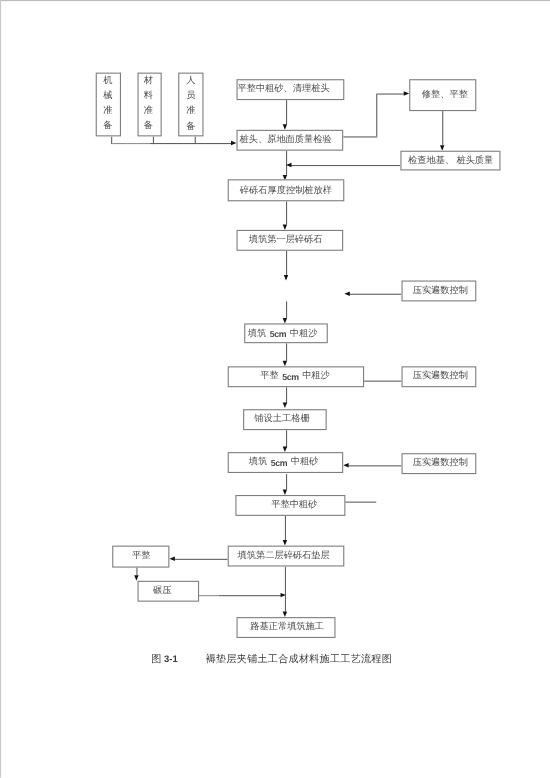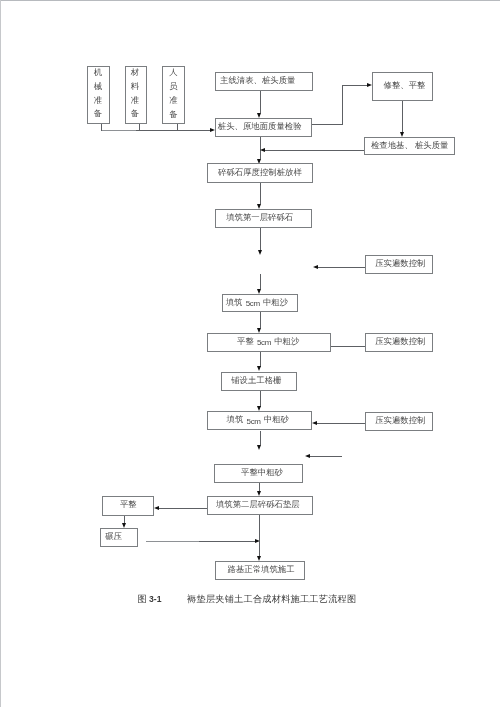--- a/index.html
+++ b/index.html
@@ -6,21 +6,21 @@
   html,body{margin:0;padding:0;background:#ffffff;-webkit-font-smoothing:antialiased;}
   body{width:500px;height:707px;overflow:hidden;
        font-family:"Liberation Serif","DejaVu Serif",serif;}
   #page{position:relative;width:500px;height:707px;background:#fff;}
   #topedge{position:absolute;left:0;top:0;width:500px;height:1px;background:#b7babe;}
   #leftedge{position:absolute;left:0;top:0;width:1px;height:707px;background:#c6c8cb;}
   .box{position:absolute;box-sizing:border-box;border:1px solid #7b7e81;background:#fff;
        display:flex;align-items:center;justify-content:center;text-align:center;
        color:#4a4a4a;font-size:8.4px;line-height:1.05;letter-spacing:0px;}
   .box>span{position:relative;}
-  .box b{font-weight:normal;font-family:"Liberation Sans","DejaVu Sans",sans-serif;font-size:8px;padding:0 1.1px;letter-spacing:-0.35px;position:relative;top:1.4px;}
+  .box b{font-weight:bold;font-family:"Liberation Sans","DejaVu Sans",sans-serif;font-size:8px;padding:0 1.1px;letter-spacing:-0.35px;position:relative;top:1.4px;}
   .vbox{flex-direction:column;justify-content:center;}
   .vbox>span{position:relative;top:-1.3px;}
   .vbox span{display:block;}
   .vbox span i{font-style:normal;display:block;height:13.7px;line-height:13.7px;}
   .ln{position:absolute;background:#5d6064;}
   .h{height:1px;}
   .v{width:1px;}
   .arr{position:absolute;width:0;height:0;}
   .arr-d{border-left:2.7px solid transparent;border-right:2.7px solid transparent;border-top:5.1px solid #111;}
   .arr-l{border-top:2.7px solid transparent;border-bottom:2.7px solid transparent;border-right:5.1px solid #111;}
@@ -107,21 +107,21 @@
     </div>
     <div class="box vbox" style="left:162.1px;top:66px;width:23px;height:58.3px">
       <span style="left:-0.2px">
         <i>人</i>
         <i>员</i>
         <i>准</i>
         <i>备</i>
       </span>
     </div>
     <div class="box" style="left:215.3px;top:72.2px;width:97.5px;height:19.2px">
-      <span style="left:-6.3px">主线清表、桩头质量</span>
+      <span style="left:-6.3px">平整中粗砂、清理桩头</span>
     </div>
     <div class="box" style="left:215px;top:117.7px;width:97.3px;height:19.3px">
       <span style="left:-4px">桩头、原地面质量检验</span>
     </div>
     <div class="box" style="left:372px;top:71.7px;width:60.9px;height:29px">
       <span style="left:2px">修整、平整</span>
     </div>
     <div class="box" style="left:364.4px;top:137.2px;width:90.6px;height:18.2px">
       <span>检查地基、 桩头质量</span>
     </div>
@@ -136,30 +136,30 @@
     </div>
     <div class="box" style="left:207.3px;top:332.8px;width:124px;height:19.3px">
       <span style="left:-1.1px">平整 <b>5cm</b> 中粗沙</span>
     </div>
     <div class="box" style="left:221.2px;top:371.5px;width:75.7px;height:19.5px">
       <span style="left:-2.7px">铺设土工格栅</span>
     </div>
     <div class="box" style="left:207.2px;top:411.3px;width:105.2px;height:19.2px">
       <span style="left:-2px">填筑 <b>5cm</b> 中粗砂</span>
     </div>
-    <div class="box" style="left:214.4px;top:464px;width:89px;height:19.3px">
+    <div class="box" style="left:214.4px;top:450px;width:100px;height:19.3px">
       <span style="left:3.1px">平整中粗砂</span>
     </div>
     <div class="box" style="left:207px;top:495.9px;width:105.5px;height:19.3px">
       <span style="left:-1.9px">填筑第二层碎砾石垫层</span>
     </div>
     <div class="box" style="left:101.7px;top:495.7px;width:52.1px;height:19.9px">
       <span style="left:0.6px">平整</span>
     </div>
-    <div class="box" style="left:100px;top:528px;width:38px;height:19.4px">
+    <div class="box" style="left:125px;top:528px;width:56px;height:19.4px">
       <span style="left:-5.5px">碾压</span>
     </div>
     <div class="box" style="left:215.3px;top:561.1px;width:89.9px;height:19.3px">
       <span style="left:0.8px">路基正常填筑施工</span>
     </div>
     <div class="box" style="left:365.3px;top:254.5px;width:68px;height:19.8px">
       <span style="left:1px">压实遍数控制</span>
     </div>
     <div class="box" style="left:365.3px;top:333.1px;width:68px;height:18.8px">
       <span style="left:1px">压实遍数控制</span>

